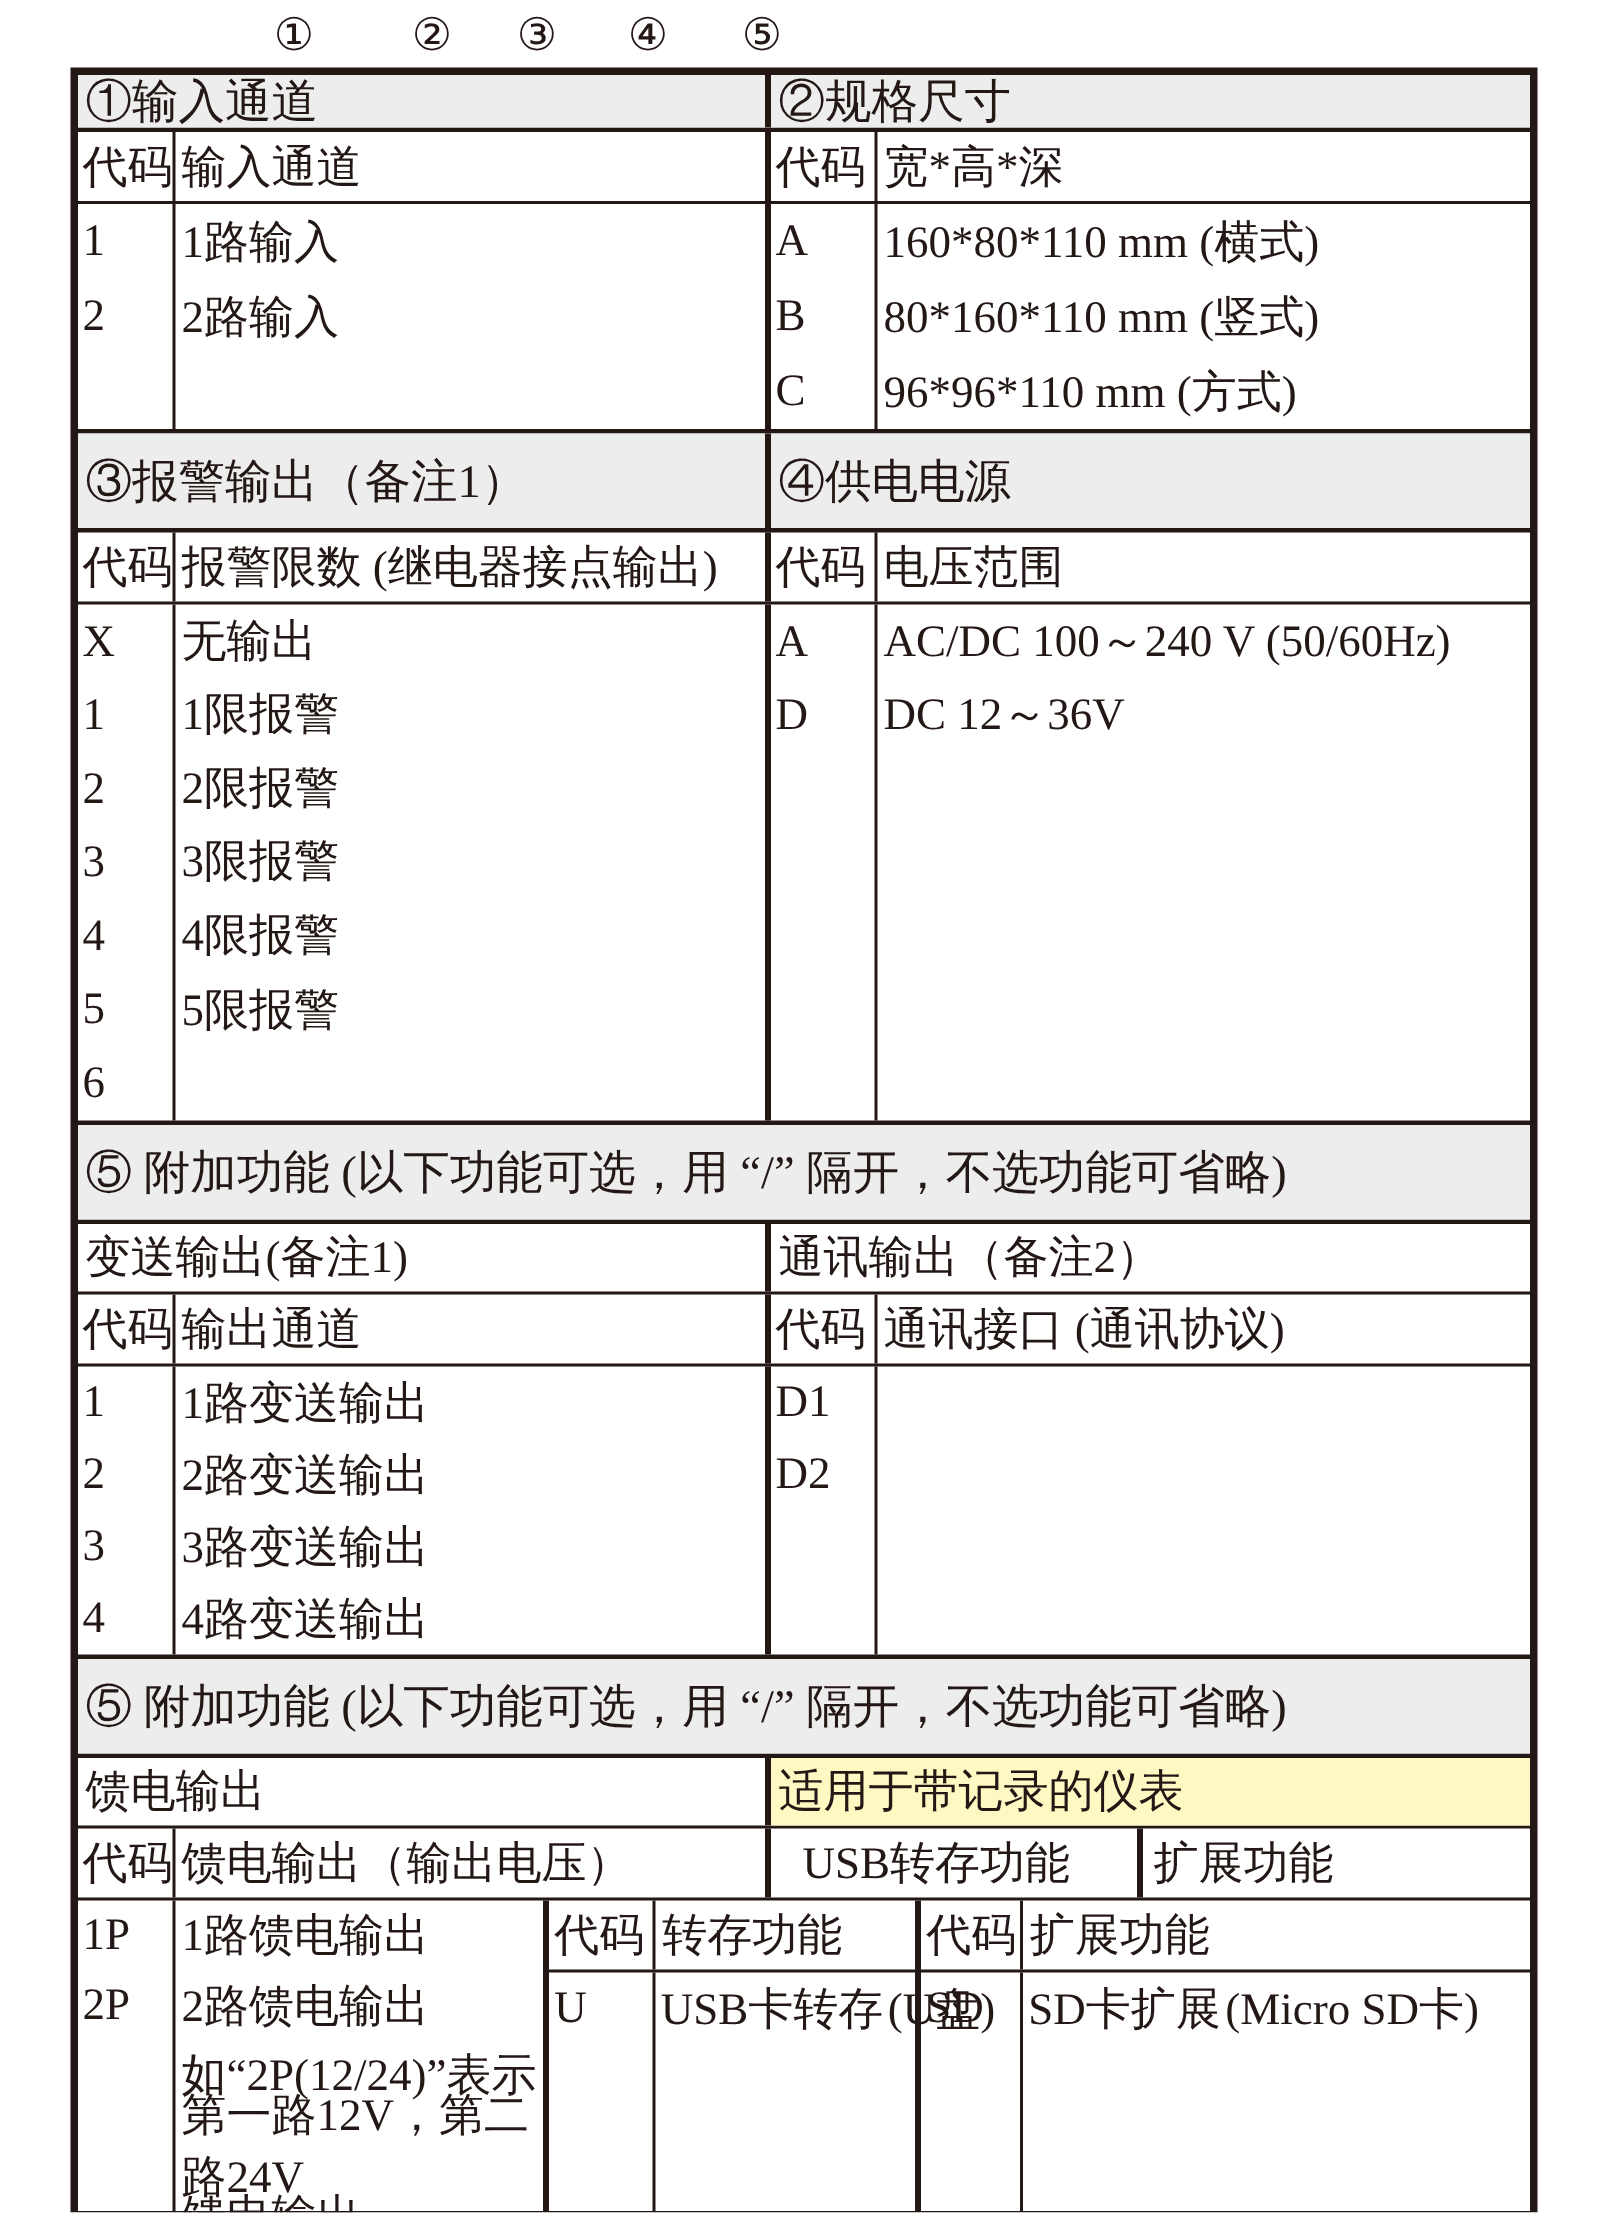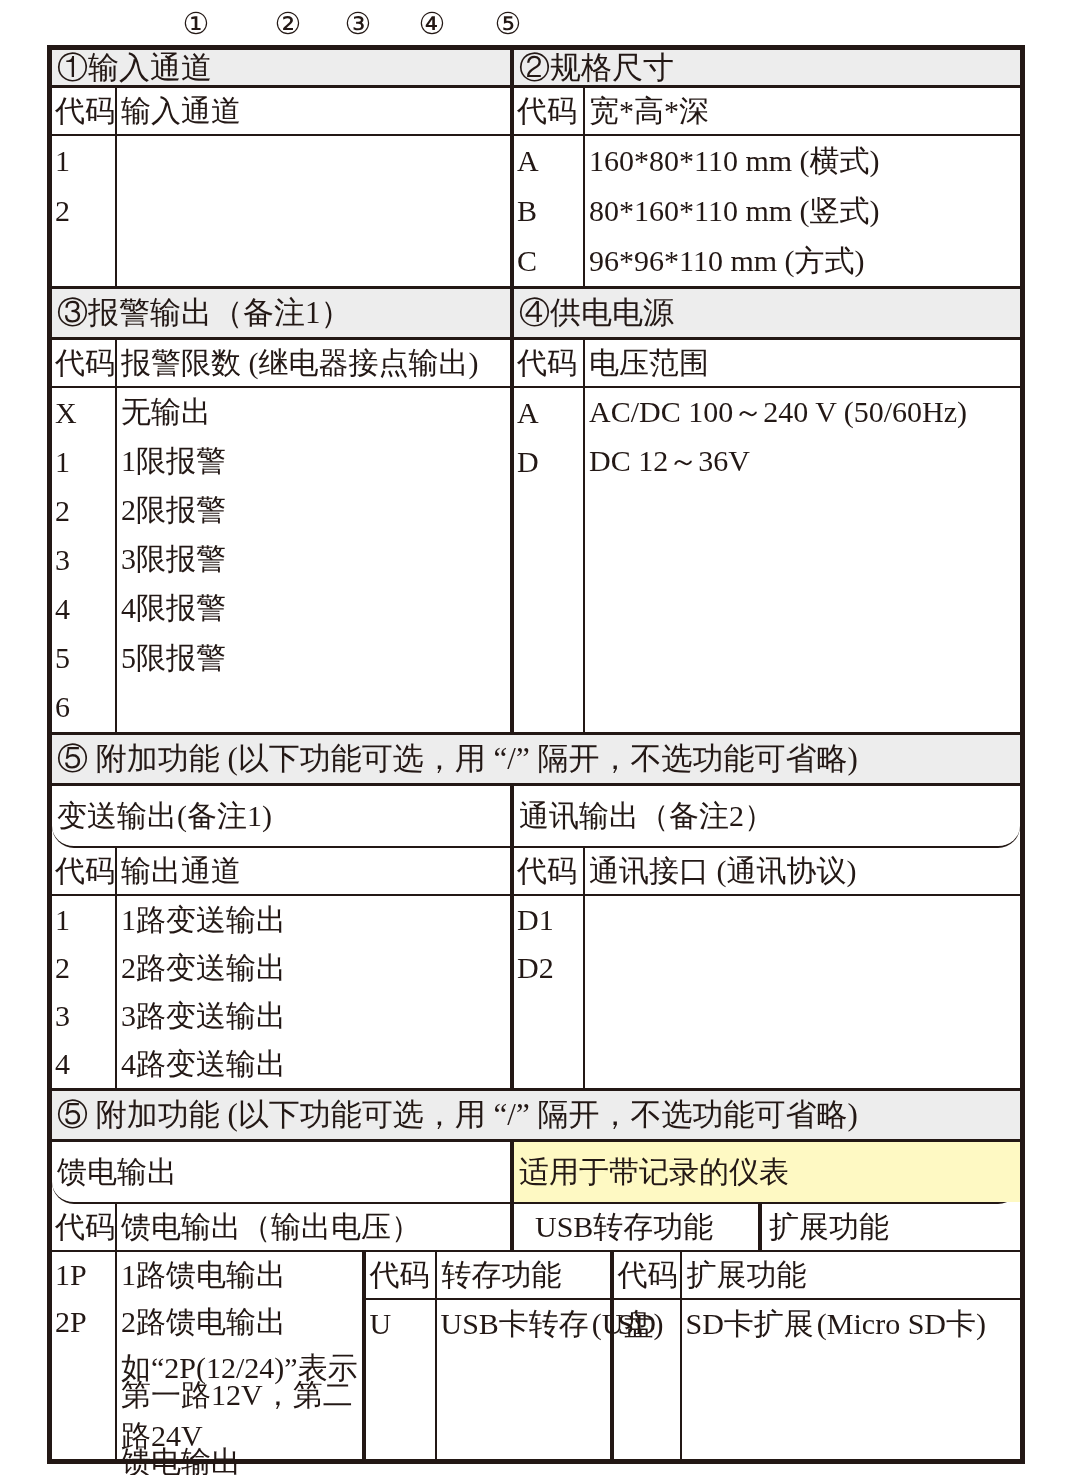--- a/index.html
+++ b/index.html
@@ -18,21 +18,21 @@
 
   
   .tbl { position: absolute; left: 47px; top: 45px; width: 978px; border: 5px solid #231815; background: #fff; font-size: 30px; }
 
   .row { display: flex; width: 100%; }
   .hl { width: 458px; }
   .hr { width: 510px; border-left: 4px solid #231815; }
 
   
   .band { height: 38px; background: #ededed; border-bottom: 3px solid #231815; }
-  .band.bt { border-top: 3px solid #231815; height: 54px; }
+  .band.bt { border-top: 3px solid #231815; height: 69px; }
   .band .hl, .band .hr, .bandfull { display: flex; align-items: center; padding-left: 5px; font-size: 31px; background: #ededed; }
   .bandfull { width: 100%; }
 
   
   .coderow { height: 48px; border-bottom: 2px solid #231815; }
   .cells { display: flex; }
   .code { width: 65px; border-right: 2px solid #231815; display: flex; align-items: center; padding-left: 3px; }
   .hr .code { width: 71px; }
   .label { flex: 1; display: flex; align-items: center; padding-left: 4px; }
 
@@ -41,21 +41,21 @@
   .codecol { width: 65px; border-right: 2px solid #231815; display: flex; flex-direction: column; }
   .hr .codecol { width: 71px; }
   .labelcol { flex: 1; display: flex; flex-direction: column; }
   .line { display: flex; align-items: center; padding-left: 3px; flex: 0 0 auto; }
   .labelcol .line { padding-left: 4px; }
   .zoneA { height: 150px; } .zoneA .line { height: 50px; }
   .zoneB { height: 344px; } .zoneB .line { height: 49.1px; }
   .zoneC { height: 192px; } .zoneC .line { height: 48px; }
 
   
-  .subrow { height: 62px; border-bottom: 2px solid #231815; border-radius: 22px; }
+  .subrow { height: 47px; border-bottom: 2px solid #231815; }
   .subrow .hl, .subrow .hr { display: flex; align-items: center; padding-left: 5px; }
   .subrow .gray { background: #fef9c3; }
 
   
   .panelheads { display: flex; }
   .usbhead { width: 244px; display: flex; align-items: center; padding-left: 21px; }
   .sdhead { flex: 1; border-left: 4px solid #231815; display: flex; align-items: center; padding-left: 7px; }
 
   
   .zoneD { height: 207px; }
@@ -103,20 +103,24 @@
         <div class="label">宽*高*深</div>
       </div>
     </div>
 
     <div class="row zone zoneA">
       <div class="hl">
         <div class="codecol">
           <div class="line">1</div>
           <div class="line">2</div>
         </div>
+        <div class="labelcol">
+          <div class="line">1路输入</div>
+          <div class="line">2路输入</div>
+        </div>
       </div>
       <div class="hr">
         <div class="codecol">
           <div class="line">A</div>
           <div class="line">B</div>
           <div class="line">C</div>
         </div>
         <div class="labelcol">
           <div class="line">160*80*110 mm (横式)</div>
           <div class="line">80*160*110 mm (竖式)</div>

